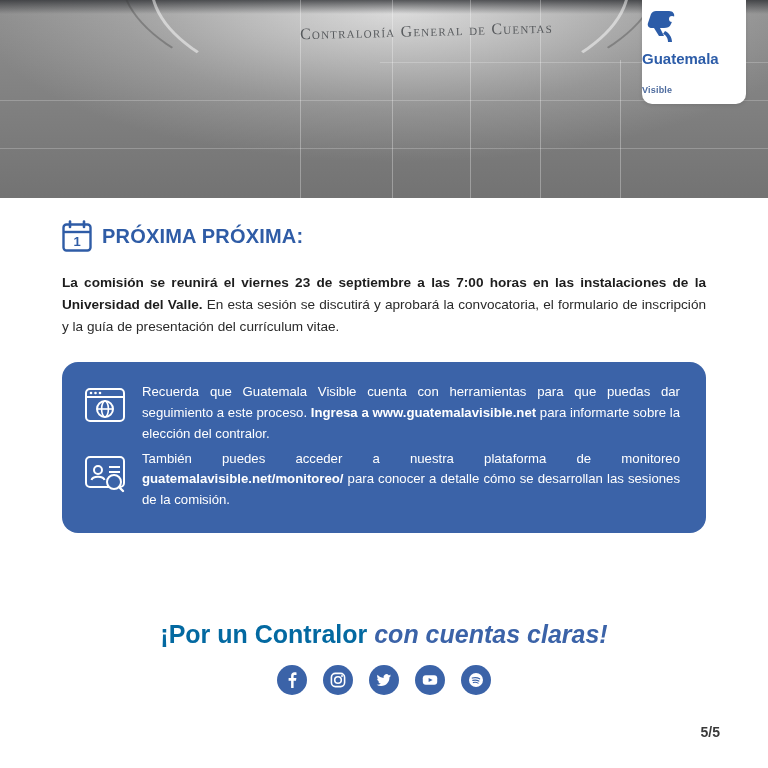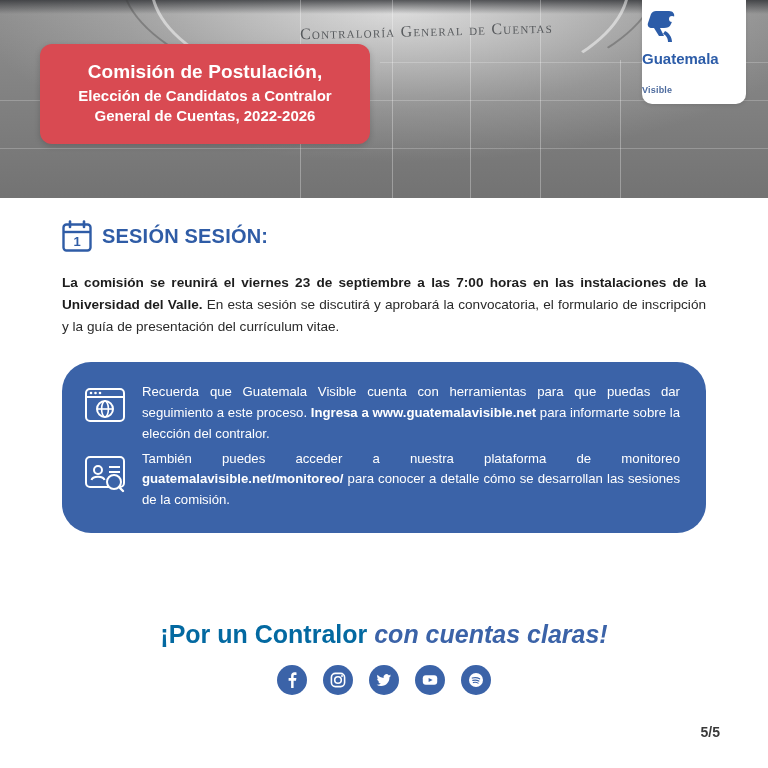--- a/index.html
+++ b/index.html
@@ -143,21 +143,21 @@
     font-size: 13.6px;
     line-height: 1.62;
     text-align: justify;
   }
   .para b { font-weight: 700; color: #1d1d1d; }
 
   
   .bluebox {
     margin-top: 24px;
     background: #3b63a8;
-    border-radius: 29px;
+    border-radius: 16px;
     padding: 20px 26px 22px 22px;
     color: #ffffff;
   }
   .brow { display: flex; gap: 16px; align-items: flex-start; }
   .brow + .brow { margin-top: 4px; }
   .bicon { width: 42px; height: 42px; flex: 0 0 auto; margin-top: 2px; }
   .btext {
     font-size: 13.2px;
     line-height: 1.58;
     text-align: justify;
@@ -211,25 +211,20 @@
     <div class="hero-vline" style="left:392px; top:0; height:198px;"></div>
     <div class="hero-vline" style="left:470px; top:0; height:198px;"></div>
     <div class="hero-vline" style="left:540px; top:0; height:198px;"></div>
     <div class="hero-vline" style="left:620px; top:60px; height:138px;"></div>
     <div class="hero-hline" style="left:0; top:100px; width:768px;"></div>
     <div class="hero-hline" style="left:0; top:148px; width:768px;"></div>
     <div class="hero-hline" style="left:380px; top:62px; width:388px;"></div>
 
     <div class="hero-wall-text">Contraloría General de Cuentas</div>
 
-    <div class="title-card">
-      <div class="title-line1">Comisión de Postulación,</div>
-      <div class="title-line2">Elección de Candidatos a Contralor</div>
-      <div class="title-line3">General de Cuentas, 2022-2026</div>
-    </div>
 
     <div class="logo-card">
       <svg class="logo-mark" viewBox="0 0 40 38">
         <path d="M14 2 L27 2 C31 2 33 5 32 8 L29 15 C28 18 25 19 22 19 L18 19 L22 27 L17 27 L12 19 L10 19 C7 19 5 17 6 14 L9 5 C10 3 12 2 14 2 Z" fill="#2c5ca8"></path>
         <path d="M23 22 C27 24 30 28 30 33 L26 33 C26 29 24 26 21 25 Z" fill="#2c5ca8"></path>
         <circle cx="30" cy="10" r="3" fill="#ffffff"></circle>
       </svg>
       <div class="logo-name">Guatemala</div>
       <div class="logo-sub">Visible</div>
     </div>
@@ -238,21 +233,21 @@
   <div class="content">
 
     <div class="section-head">
       <svg class="cal-icon" viewBox="0 0 30 32">
         <rect x="1.5" y="4.5" width="27" height="26" rx="3" fill="none" stroke="#2f5ca6" stroke-width="2.4"></rect>
         <line x1="1.5" y1="12" x2="28.5" y2="12" stroke="#2f5ca6" stroke-width="2.4"></line>
         <line x1="8" y1="1.5" x2="8" y2="7" stroke="#2f5ca6" stroke-width="2.6" stroke-linecap="round"></line>
         <line x1="22" y1="1.5" x2="22" y2="7" stroke="#2f5ca6" stroke-width="2.6" stroke-linecap="round"></line>
         <text x="15" y="26" text-anchor="middle" font-family="Liberation Sans, sans-serif" font-size="13" font-weight="700" fill="#2f5ca6">1</text>
       </svg>
-      <div class="section-title">SESIÓN SESIÓN:</div>
+      <div class="section-title">PRÓXIMA PRÓXIMA:</div>
     </div>
 
     <div class="para">
       <b>La comisión se reunirá el viernes 23 de septiembre a las 7:00 horas en las instalaciones de la Universidad del Valle.</b><span> En esta sesión se discutirá y aprobará la convocatoria, el formulario de inscripción y la guía de presentación del currículum vitae.</span>
     </div>
 
     <div class="bluebox">
 
       <div class="brow">
         <svg class="bicon" viewBox="0 0 42 42">

